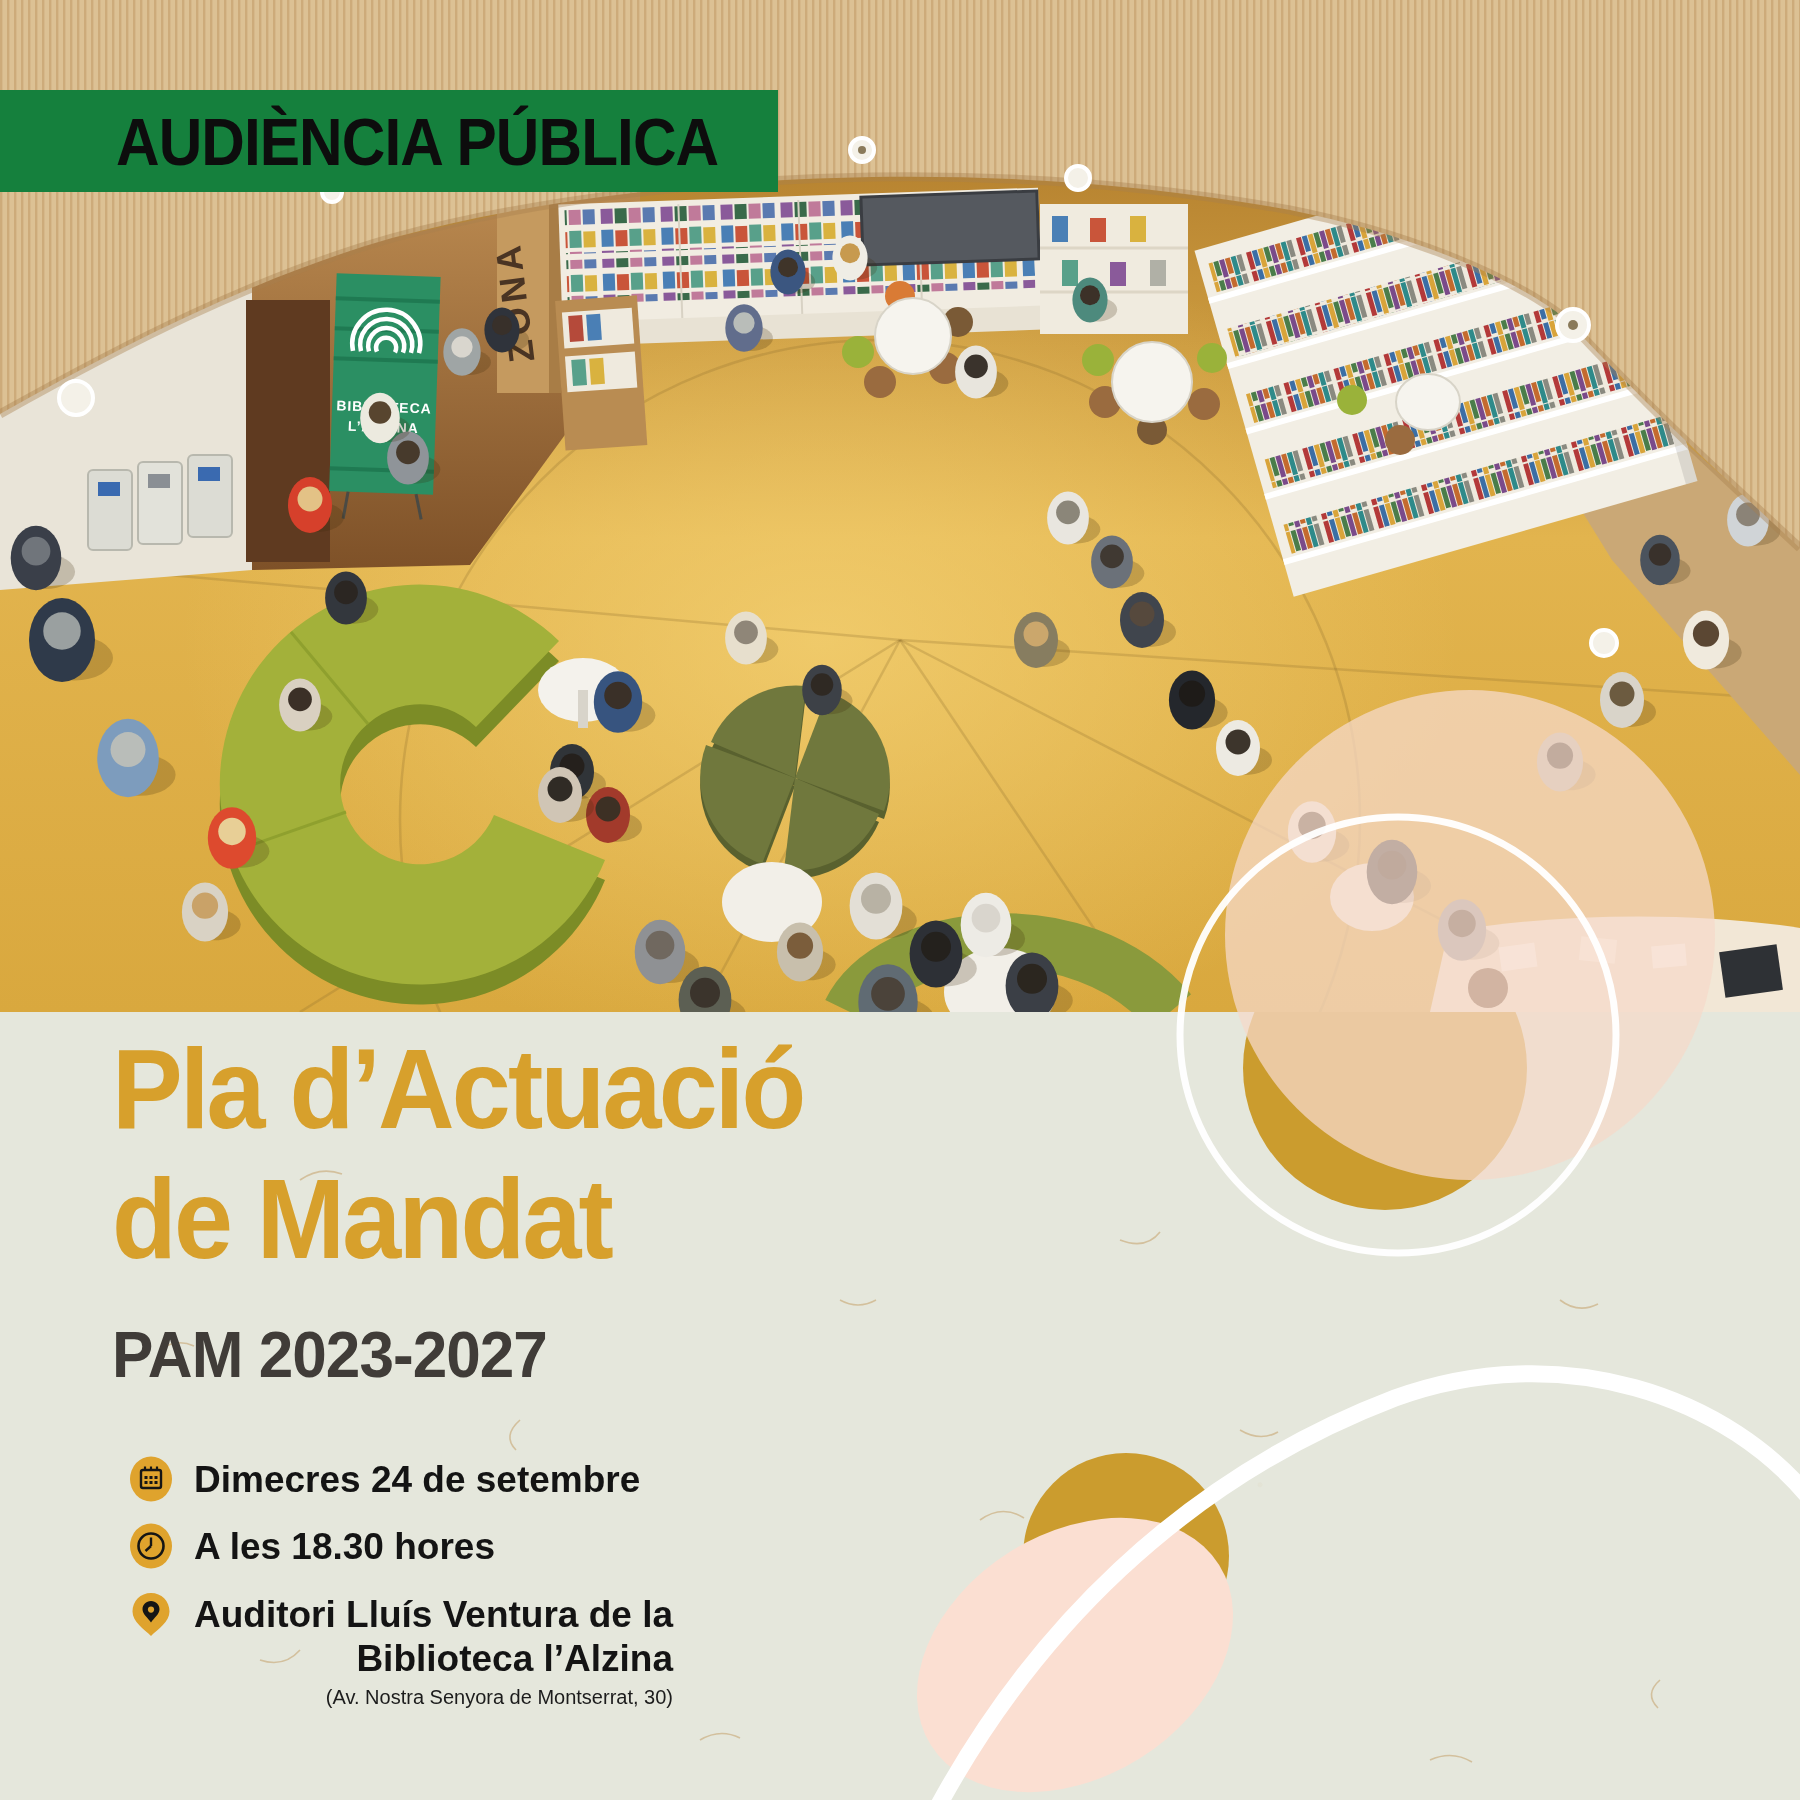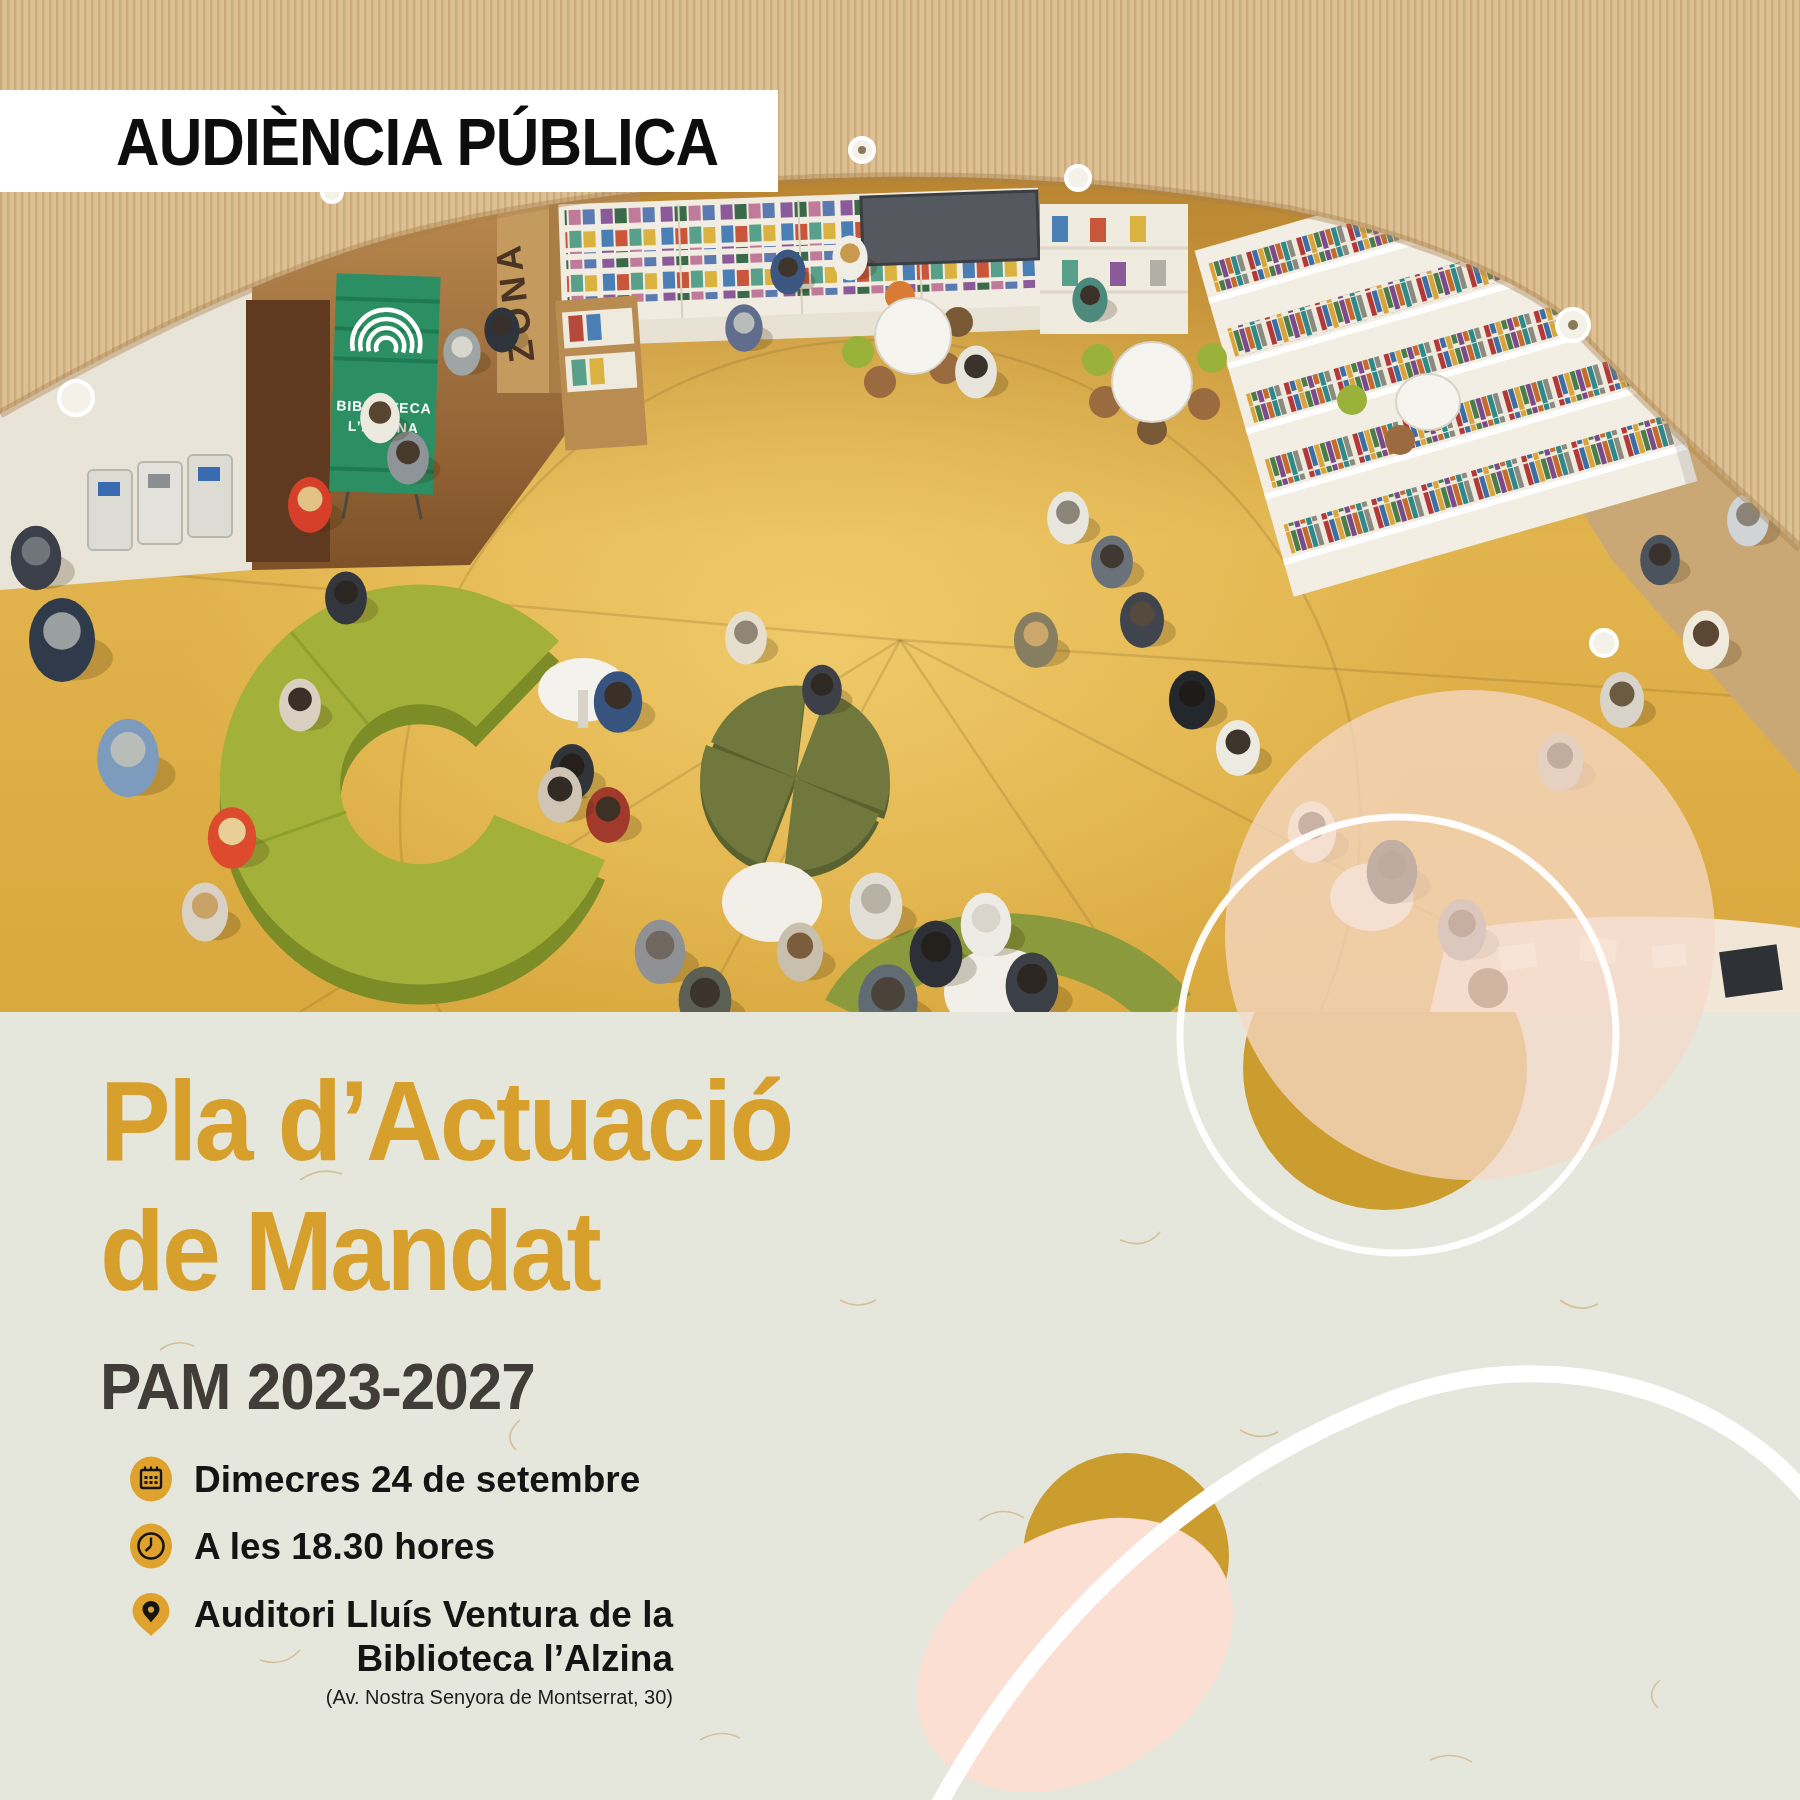--- a/index.html
+++ b/index.html
@@ -6,27 +6,27 @@
   .poster{position:relative;width:1800px;height:1800px;overflow:hidden;
           font-family:"Liberation Sans", sans-serif;background:#e5e7dc;}
   
   .paper{position:absolute;left:0;top:1012px;width:1800px;height:788px;
          background:
            radial-gradient(circle at 20% 30%, rgba(201,166,107,.07) 0 2px, transparent 3px),
            radial-gradient(circle at 70% 60%, rgba(201,166,107,.06) 0 2px, transparent 3px),
            #e5e7dc;}
   .photo{position:absolute;left:0;top:0;width:1800px;height:1012px;overflow:hidden;background:#d9a83e;}
   .photo svg{display:block;}
-  .banner{position:absolute;left:0;top:90px;width:778px;height:102px;background:#ffffff;
+  .banner{position:absolute;left:0;top:90px;width:778px;height:102px;background:#15803d;
           display:flex;align-items:center;z-index:30;}
   .banner span{display:inline-block;margin-left:116px;font-size:67px;font-weight:700;
           color:#0d0d0d;letter-spacing:-1px;transform:scaleX(.9);transform-origin:left center;white-space:nowrap;}
   .overlay{position:absolute;left:0;top:0;width:1800px;height:1800px;z-index:20;pointer-events:none;}
   .text-layer{position:absolute;left:0;top:0;width:1800px;height:1800px;z-index:25;}
-  .title-block{position:absolute;left:100px;top:1024px;color:#d7a02c;margin-top:32px;}
+  .title-block{position:absolute;left:112px;top:1024px;color:#d7a02c;}
   .title-line{display:block;font-size:114px;font-weight:700;letter-spacing:-3px;line-height:1.14;
           transform:scaleX(.93);transform-origin:left center;white-space:nowrap;}
   .subtitle{display:block;margin-top:34px;font-size:64px;font-weight:700;color:#403c38;
           letter-spacing:-1px;transform:scaleX(.97);transform-origin:left center;}
   .details{position:absolute;left:128px;top:1458px;display:flex;flex-direction:column;gap:23px;text-align:right;}
   .row{display:flex;align-items:flex-start;}
   .ic{width:46px;height:46px;flex:0 0 46px;margin-right:20px;margin-top:-2px;}
   .row .txt{font-size:37px;font-weight:700;color:#141414;line-height:1.2;white-space:nowrap;}
   .addr{font-size:20px;font-weight:400;color:#1c1c1c;margin-top:4px;}
 </style>

